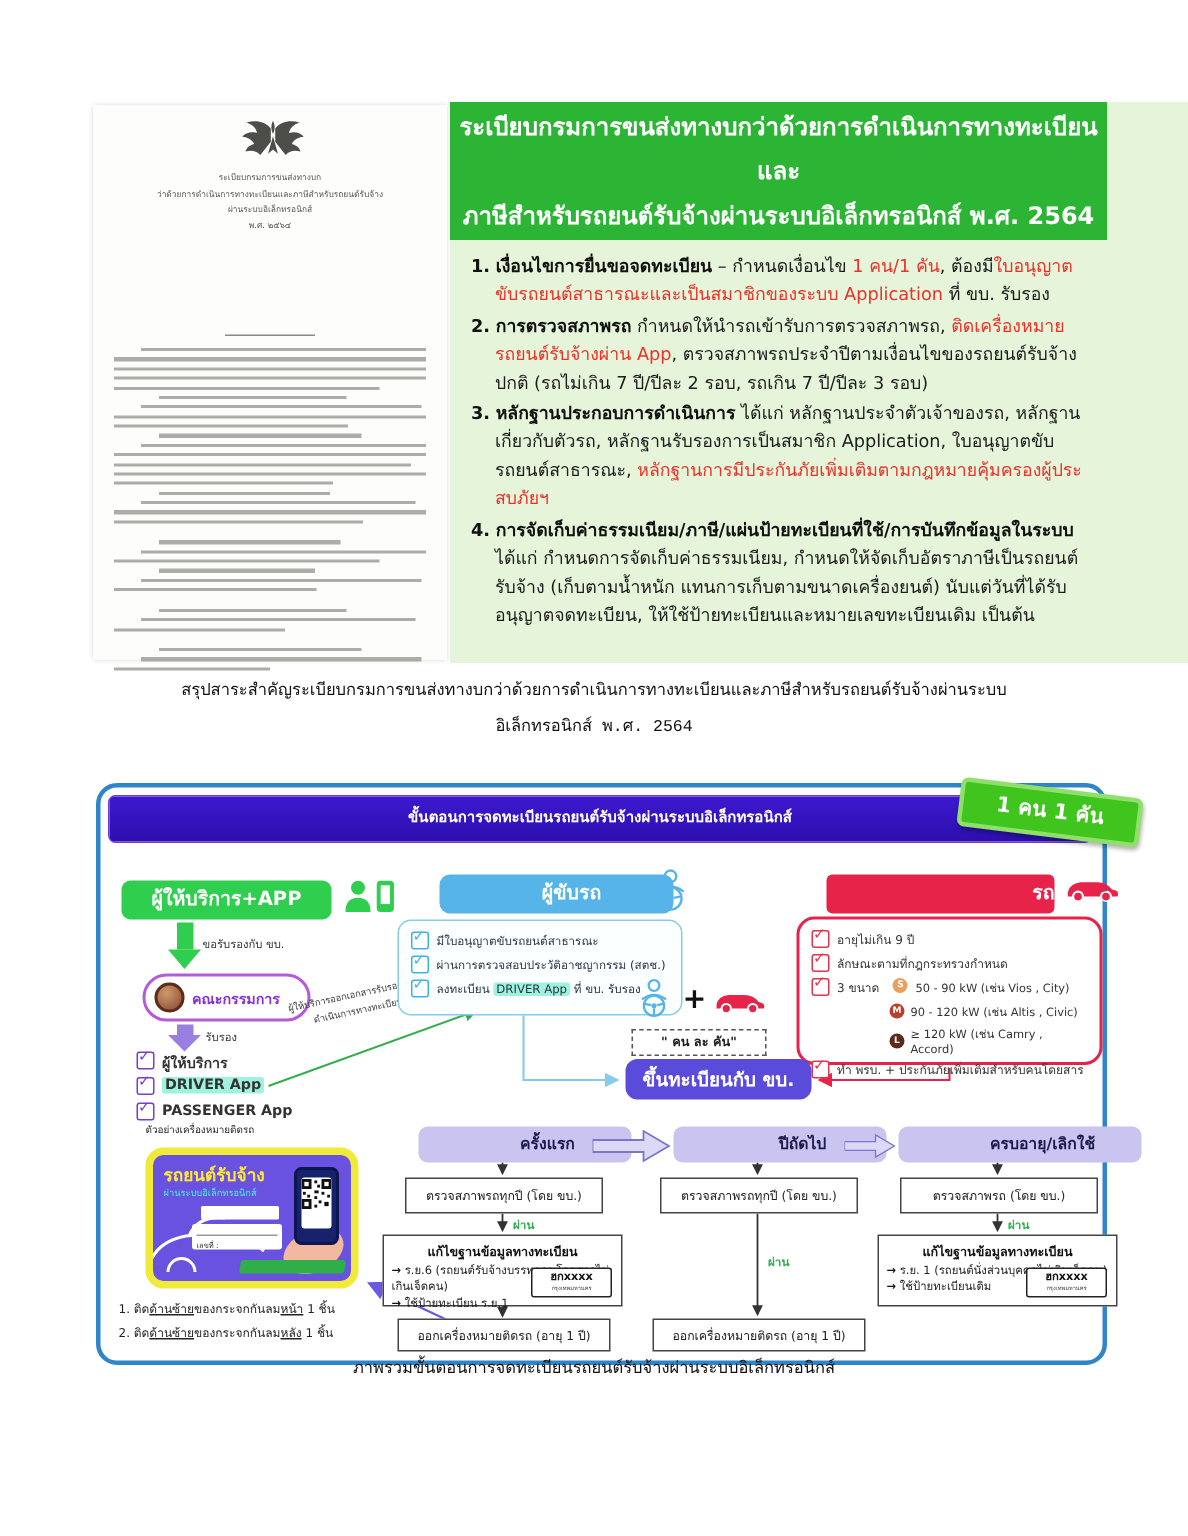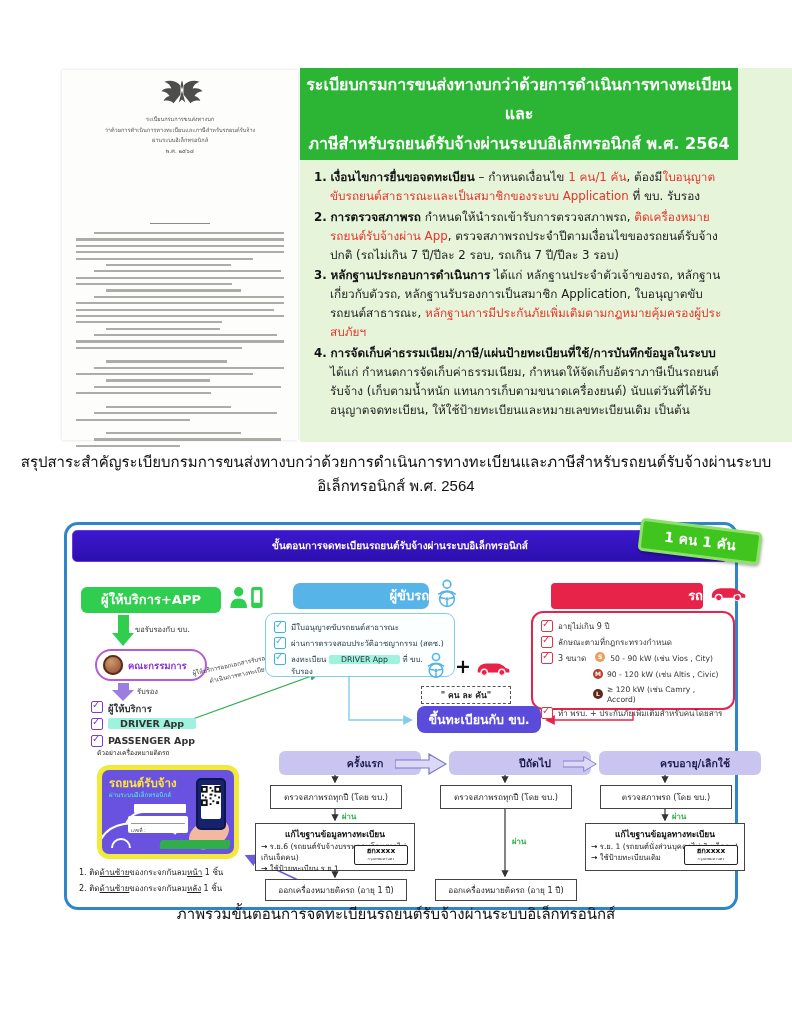--- a/index.html
+++ b/index.html
@@ -26,56 +26,56 @@
   
   .sum{left:300px;top:68px;width:518px;height:374px;background:#e6f4da;}
   .sum-title{left:0;top:0;width:438px;height:92px;background:#2cb434;color:#fff;
              font-weight:bold;font-size:16px;text-align:center;line-height:1.85;
              display:flex;flex-direction:column;justify-content:center;}
   .sum-body{left:0;top:92px;width:410px;padding:8px 14px 0 14px;font-size:11.8px;line-height:1.6;color:#1c1c1c;}
   .sum-body p{margin:0 0 2px 0;padding-left:16px;text-indent:-16px;}
   .sum-body .b{font-weight:bold;color:#111;}
   .sum-body .r{color:#e8332a;}
 
-  .cap{left:0;width:792px;text-align:center;font-size:15px;color:#111;
-       font-family:Liberation Sans, sans-serif;}
+  .cap{left:0;width:792px;text-align:center;font-size:11px;color:#111;
+       font-family:Liberation Mono, monospace;}
 
   
   .flow{left:64px;top:522px;width:668px;height:382px;border:3px solid #2e86c8;border-radius:14px;background:#fff;}
   .fhead{left:5px;top:5px;width:654px;height:30px;background:linear-gradient(180deg,#3d18cf,#2c0fae);
          border:1px solid #6a3bd8;border-radius:5px;color:#fff;font-weight:bold;font-size:10px;
          text-align:center;line-height:29px;z-index:3;}
   .badge{left:572px;top:0px;width:116px;height:27px;background:#3fc51e;border:3px solid #8fe06a;
          border-radius:5px;color:#fff;font-weight:bold;font-size:14px;text-align:center;line-height:26px;
          transform:rotate(7deg);z-index:5;box-shadow:1px 2px 3px rgba(0,0,0,.3);}
 
   .ptitle{left:14px;top:62px;width:140px;height:26px;background:#2fce4f;border-radius:6px;color:#fff;
           font-weight:bold;font-size:13px;text-align:center;line-height:26px;}
   .dtitle{left:226px;top:58px;width:136px;height:26px;background:#56b4e8;border-radius:7px;color:#fff;
-          font-weight:bold;font-size:13px;text-align:right;line-height:26px;}
+          font-weight:bold;font-size:13px;text-align:center;line-height:26px;padding-left:20px;}
   .ctitle{left:484px;top:58px;width:152px;height:26px;background:#e8234a;border-radius:4px;color:#fff;
           font-weight:bold;font-size:13px;text-align:right;line-height:26px;}
 
   .arrow-stem{width:11px;background:#2fce4f;}
   .arrow-head{width:0;height:0;border-left:11px solid transparent;border-right:11px solid transparent;}
   .lbl{font-size:7.5px;color:#333;}
 
   .committee{left:28px;top:124px;width:112px;height:32px;border:2px solid #b55bd8;border-radius:17px;
              background:#fff;display:flex;align-items:center;gap:5px;padding:0 6px;box-sizing:border-box;}
   .seal{width:20px;height:20px;border-radius:50%;background:radial-gradient(circle at 40% 35%,#cf9a6a,#7a3a28);
         box-shadow:inset 0 0 0 2px #5e2a1c;flex:none;}
   .committee span{font-size:9.5px;font-weight:bold;color:#8a2fd0;}
 
   .chk{display:flex;align-items:flex-start;gap:5px;}
   .cb{width:10px;height:10px;border:1.6px solid;border-radius:2px;position:relative;flex:none;background:#fff;}
   .cb::after{content:"✓";position:absolute;top:-3px;left:0px;font-size:10px;font-weight:bold;}
   .cb.p{border-color:#7a3bd0;color:#7a3bd0;}
   .cb.c{border-color:#3bb3e6;color:#3bb3e6;}
   .cb.r{border-color:#e0344a;color:#e0344a;}
-  .hl{background:#9ff2dd;padding:0 12px;border-radius:2px;}
+  .hl{background:#9ff2dd;padding:0 2px;border-radius:2px;}
 
   .dbox{left:198px;top:88px;width:190px;height:64px;border:1.5px solid #86cbe9;border-radius:9px;
         background:#fcffff;padding:7px 8px;box-sizing:border-box;}
   .dbox .chk{margin-bottom:4px;font-size:7.8px;color:#234;}
 
   .cbox{left:464px;top:86px;width:204px;height:99px;border:2px solid #e8234a;border-radius:12px;
         background:#fff;padding:7px 8px;box-sizing:border-box;}
   .cbox .chk{margin-bottom:3px;font-size:8px;color:#333;}
   .sz{display:flex;align-items:center;gap:4px;font-size:7.6px;color:#333;margin:0 0 3px 52px;}
   .szc{width:10px;height:10px;border-radius:50%;color:#fff;font-size:6px;font-weight:bold;

